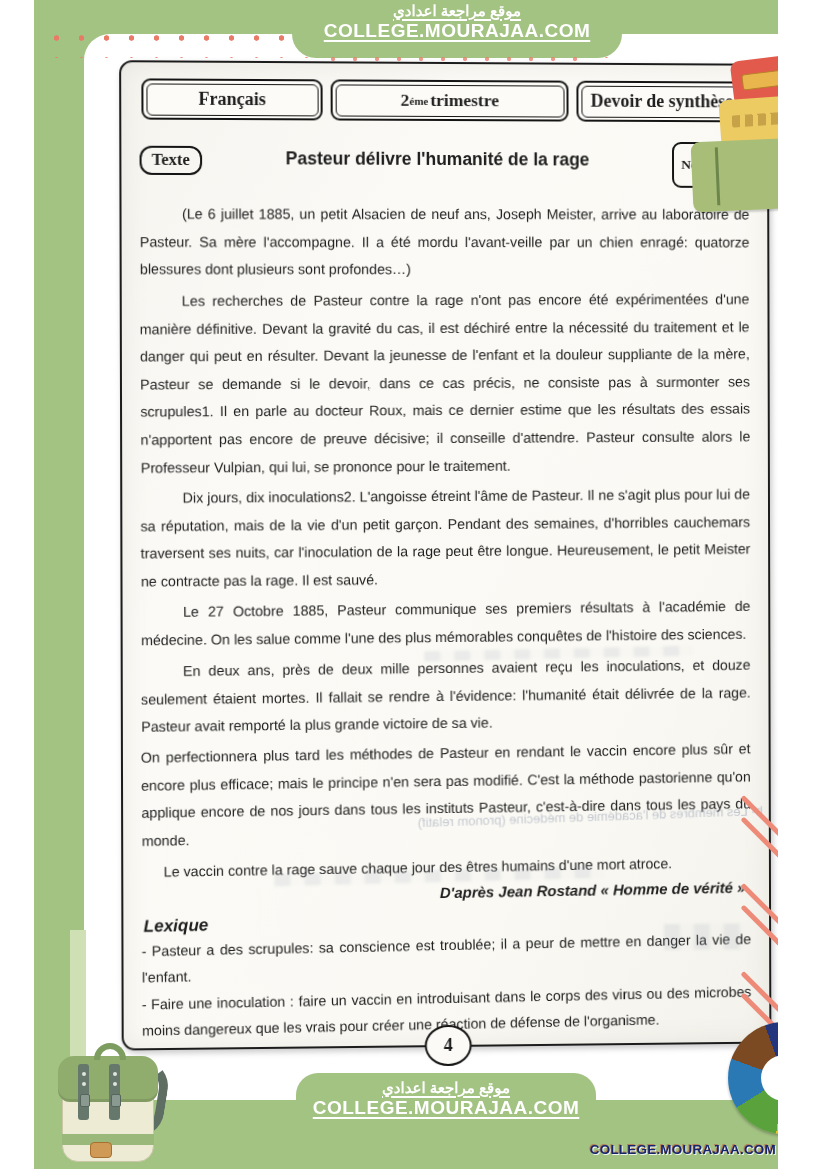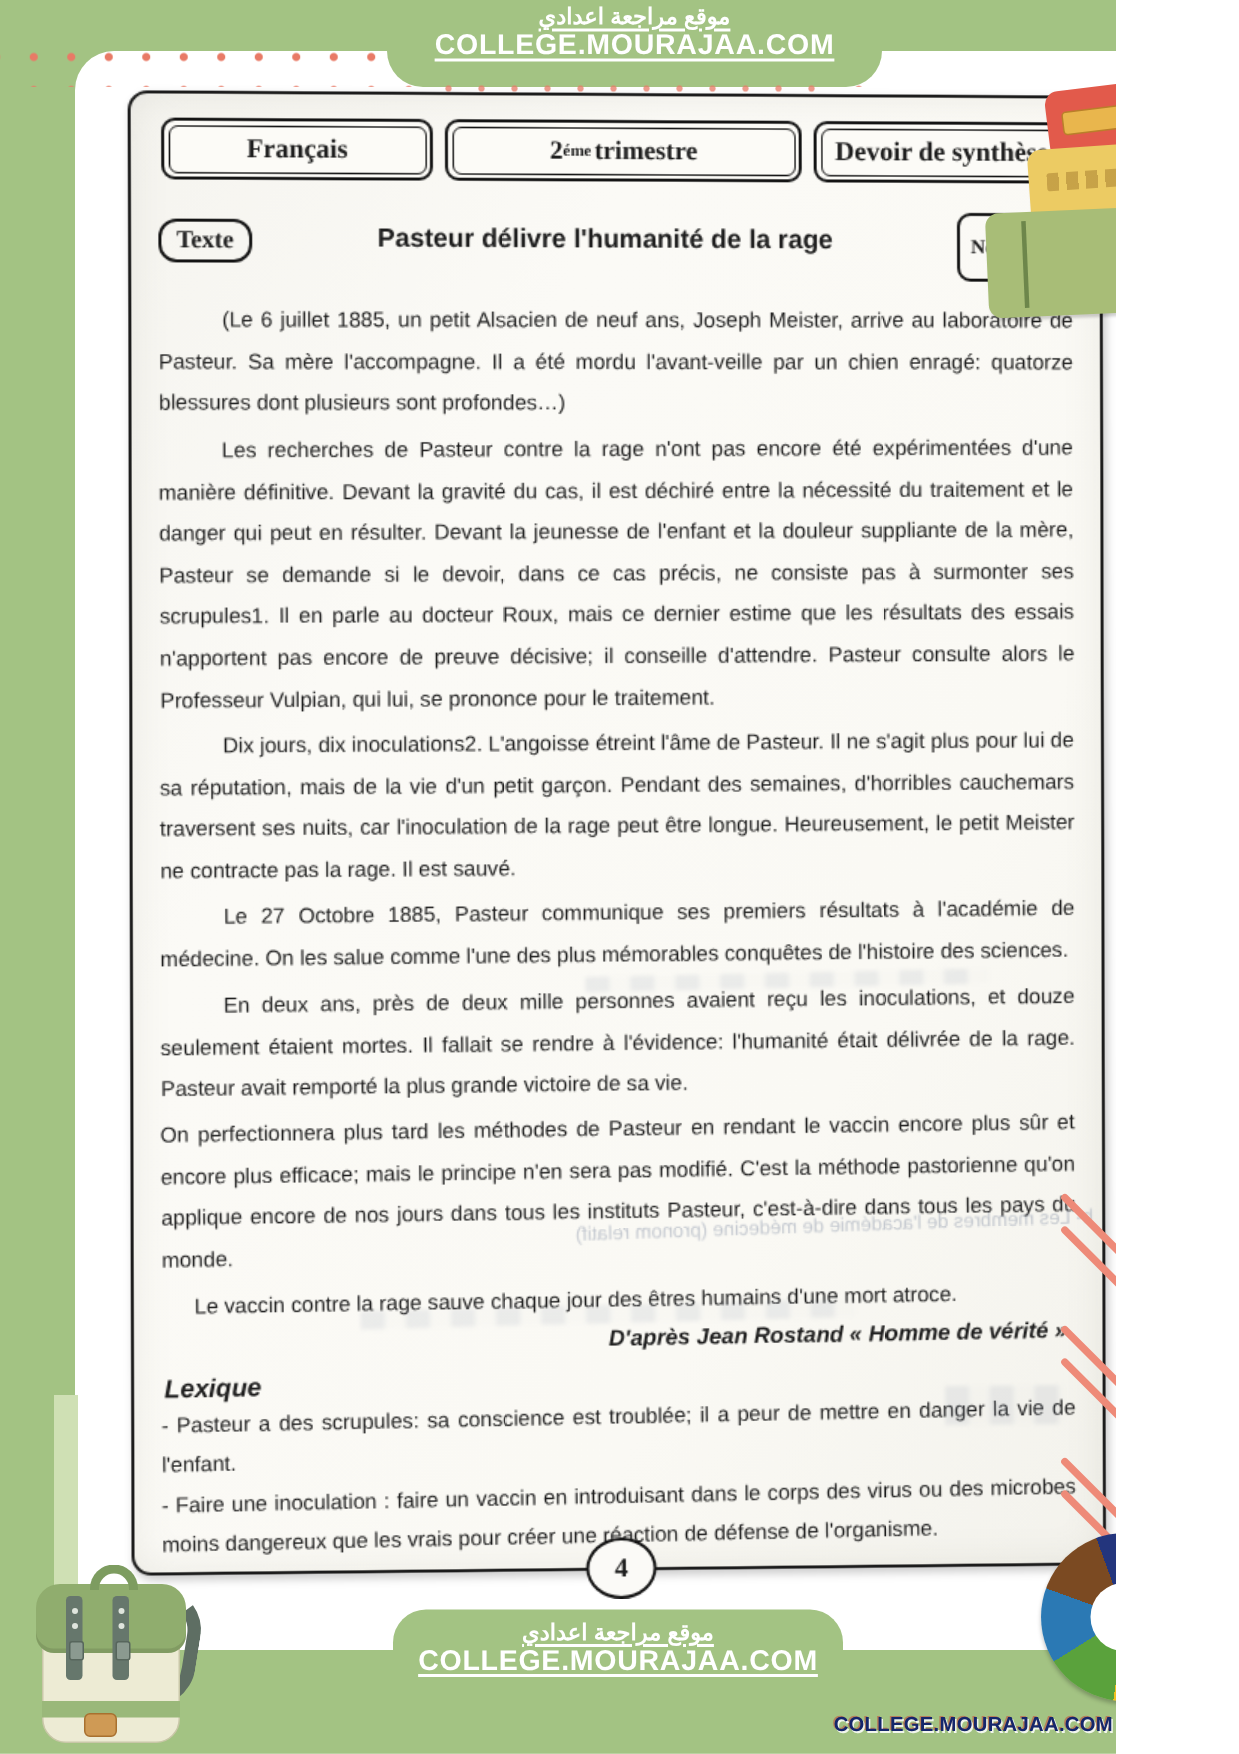--- a/index.html
+++ b/index.html
@@ -1,18 +1,18 @@
 <!DOCTYPE html>
 <html><head>
 <meta charset="utf-8">
 <style>
   * { margin:0; padding:0; box-sizing:border-box; }
   html,body { width:826px; height:1169px; }
   body { font-family:"Liberation Sans", sans-serif; }
-  .stage { position:relative; width:744px; height:1169px; overflow:hidden; background:#a3c383; }
+  .stage { position:relative; width:744px; height:1169px; overflow:hidden; background:#a3c383;margin-left:34px; }
 
   
   .panel { position:absolute; left:50px; top:34px; width:729px; height:1076px;
            background:#ffffff; border-radius:26px; }
   .left-strip-light { position:absolute; left:36px; top:930px; width:16px; height:176px; background:#cfe0b4; }
 
   
   .dots { position:absolute; left:0; top:0; width:592px; height:58px;
           background-image:radial-gradient(circle, #e87a66 2.4px, rgba(232,122,102,0) 3px);
           background-size:25px 22px; background-position:10px 5px; }

